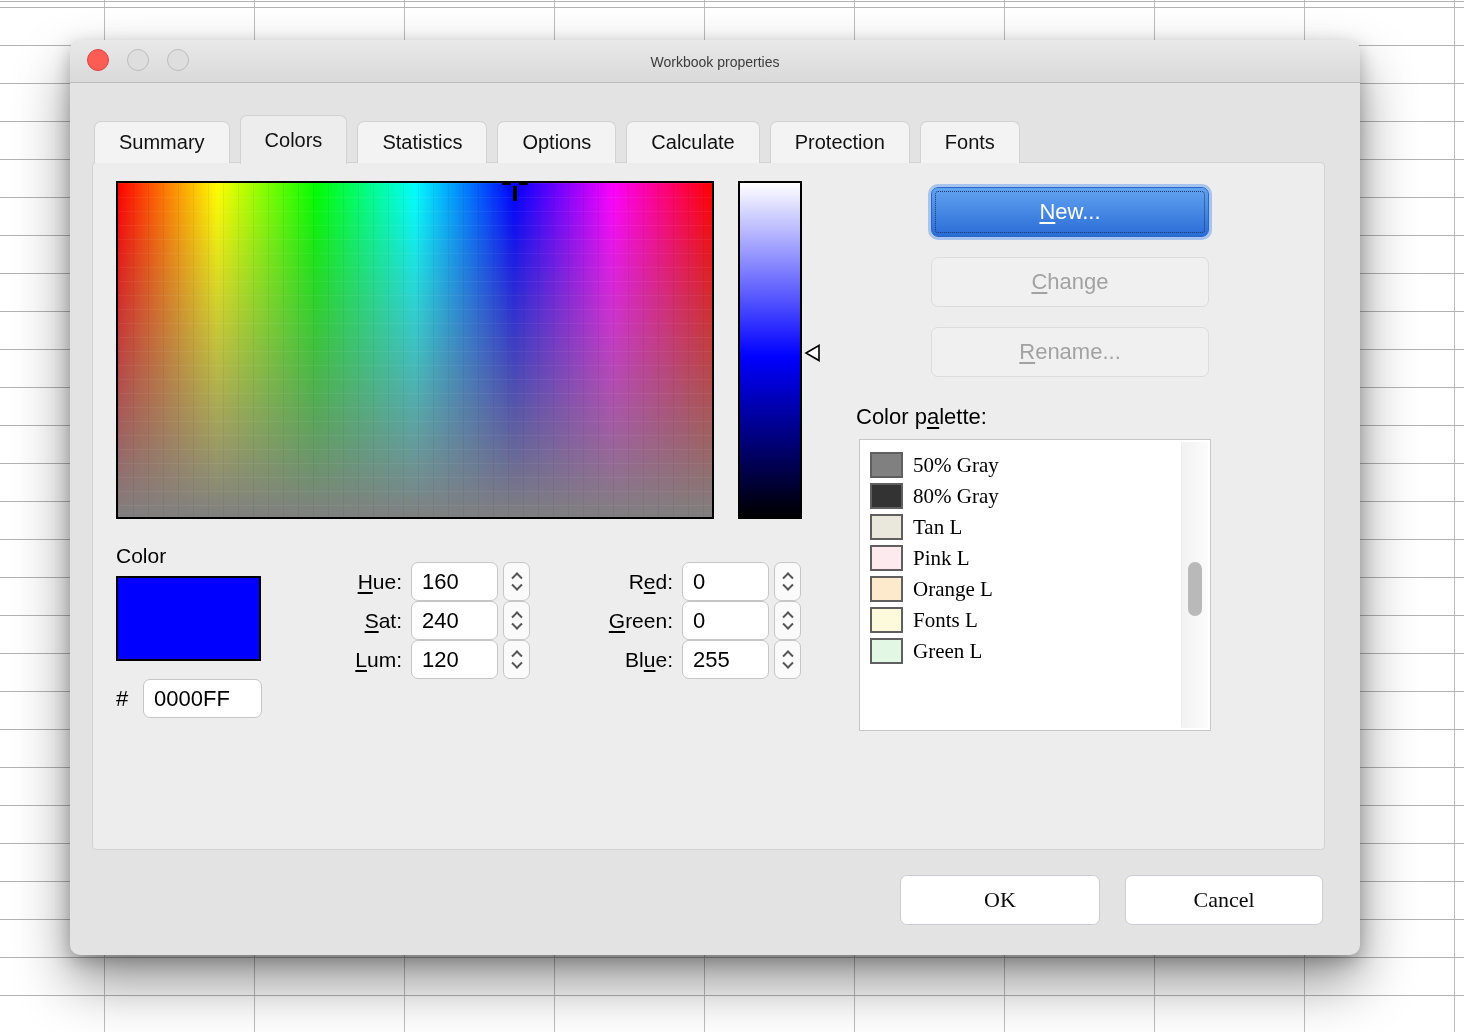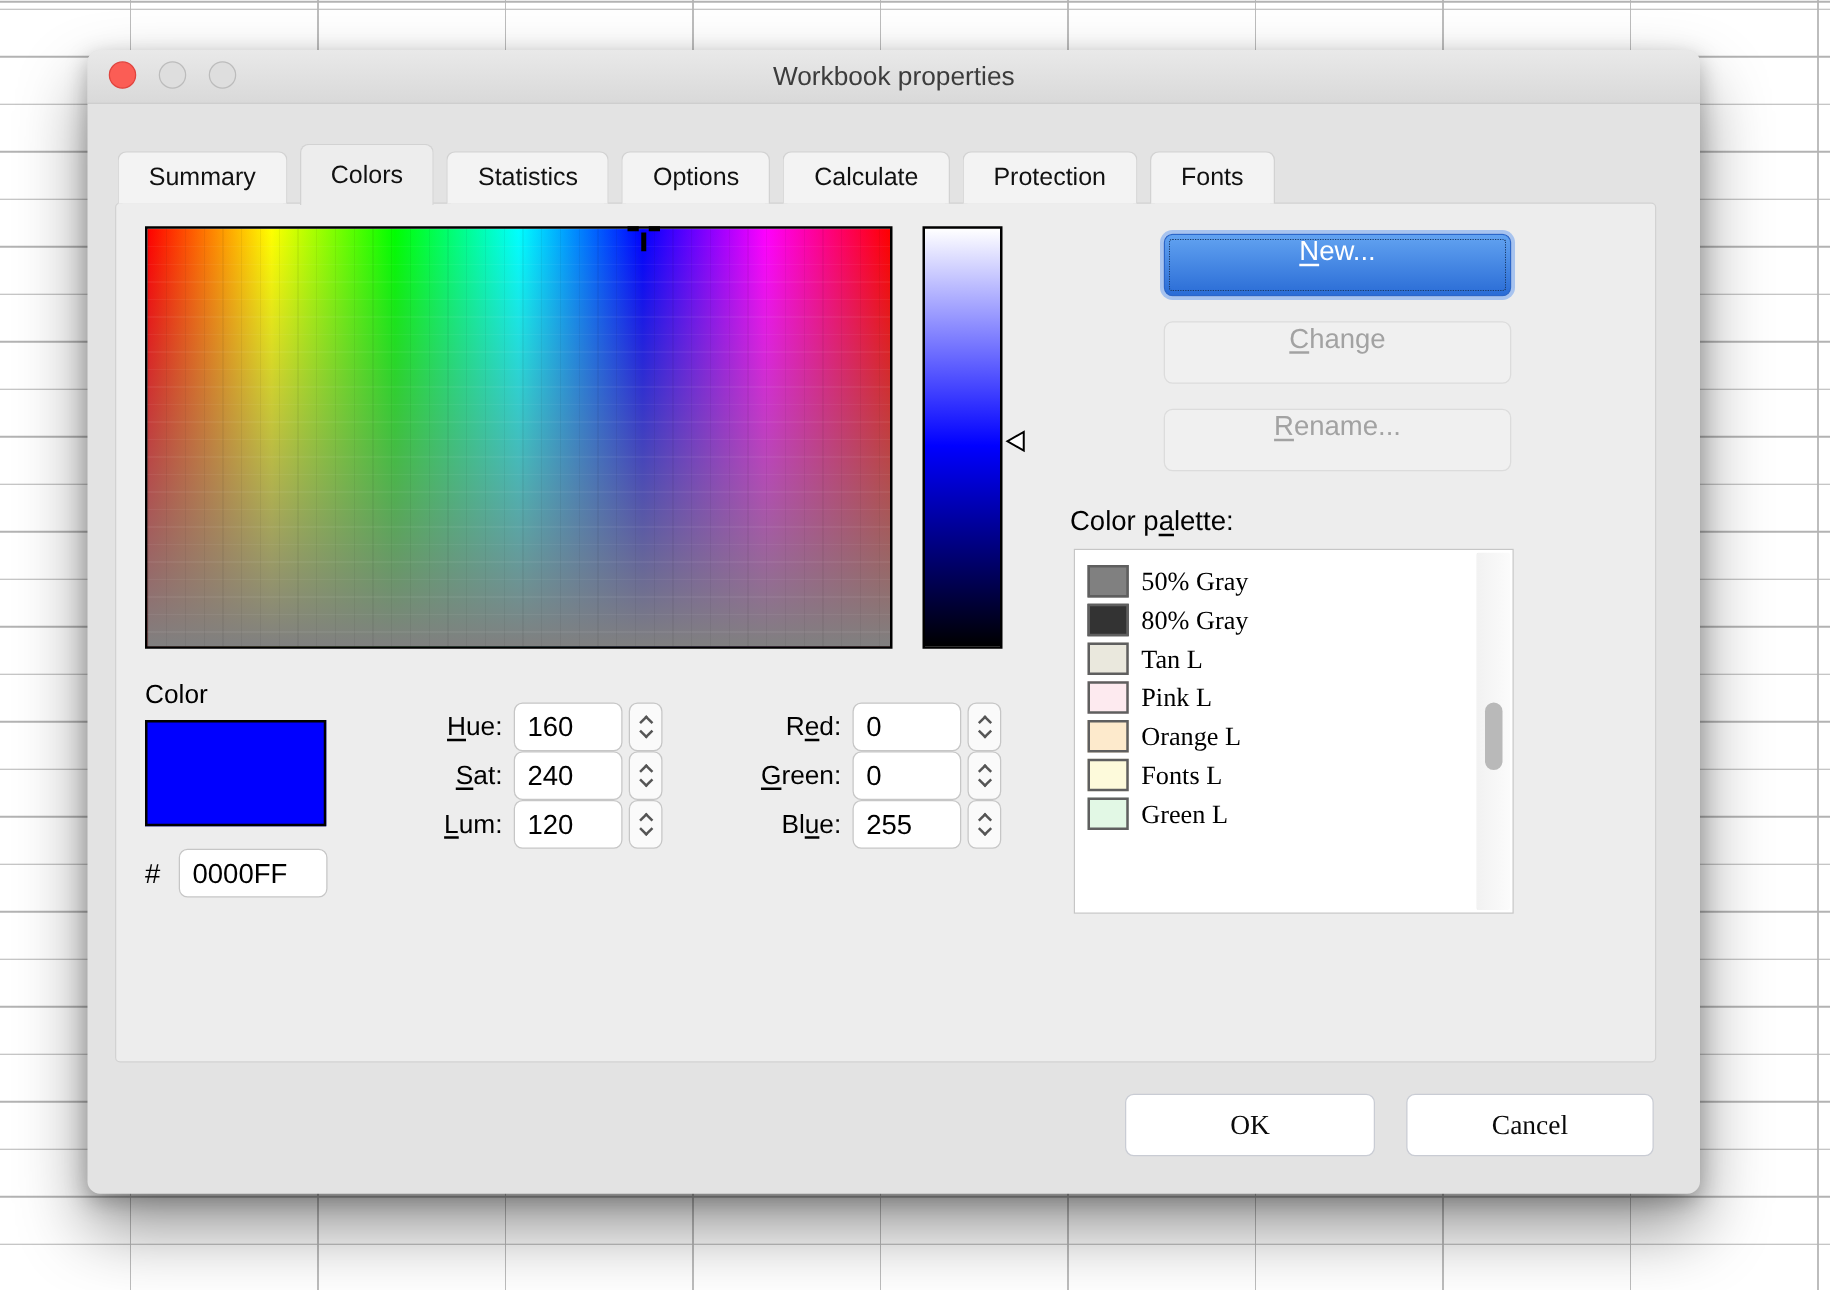--- a/index.html
+++ b/index.html
@@ -31,21 +31,21 @@
     border-radius:10px 10px 0 0;
   }
   .traffic { position:absolute; top:9px; width:22px; height:22px; border-radius:50%; }
   .t-close { left:17px; background:#fb5d55; border:1px solid #e0443e; }
   .t-dim   { background:#dedede; border:1px solid #bcbcbc; }
   .t-min   { left:57px; }
   .t-zoom  { left:97px; }
   .win-title {
     position:absolute; left:0; right:0; top:0; height:43px;
     display:flex; align-items:center; justify-content:center;
-    font-size:21px; color:#3c3c3c;
+    font-size:14px; color:#3c3c3c;
   }
   
   .tabs {
     position:absolute; left:24px; top:74px; height:49px;
     display:flex; align-items:flex-end; gap:10px; z-index:3;
   }
   .tab {
     height:42px; padding:0 24px; display:flex; align-items:center; justify-content:center;
     font-size:20px; color:#111;
     background:#f3f3f3; border:1px solid #d2d2d2; border-bottom:none;
@@ -105,21 +105,21 @@
     display:flex; flex-direction:column; align-items:center; justify-content:center; gap:5px;
   }
   .chev { width:8px; height:8px; border:0 solid #555; }
   .chev-up { border-top-width:2px; border-left-width:2px; transform:rotate(45deg) translate(2px,2px); }
   .chev-down { border-bottom-width:2px; border-right-width:2px; transform:rotate(45deg) translate(-2px,-2px); }
   .mn { text-decoration:underline; text-underline-offset:3px; }
   
   .action-btn {
     position:absolute; left:838px; width:278px; height:50px;
     border-radius:7px; font-family:inherit; font-size:22px;
-    display:flex; justify-content:center;
+    display:flex; align-items:center; justify-content:center;
   }
   .btn-new {
     top:24px;
     background:linear-gradient(#62a3f1,#2a6cd6);
     border:1px solid #2b66c9; color:#fff;
     box-shadow:0 0 0 3px rgba(110,160,240,0.55);
     outline:1px dotted #1a3a66; outline-offset:-5px;
   }
   .btn-disabled { background:#f0f0f0; border:1px solid #dcdcdc; color:#a2a2a2; }
   .btn-change { top:94px; }

